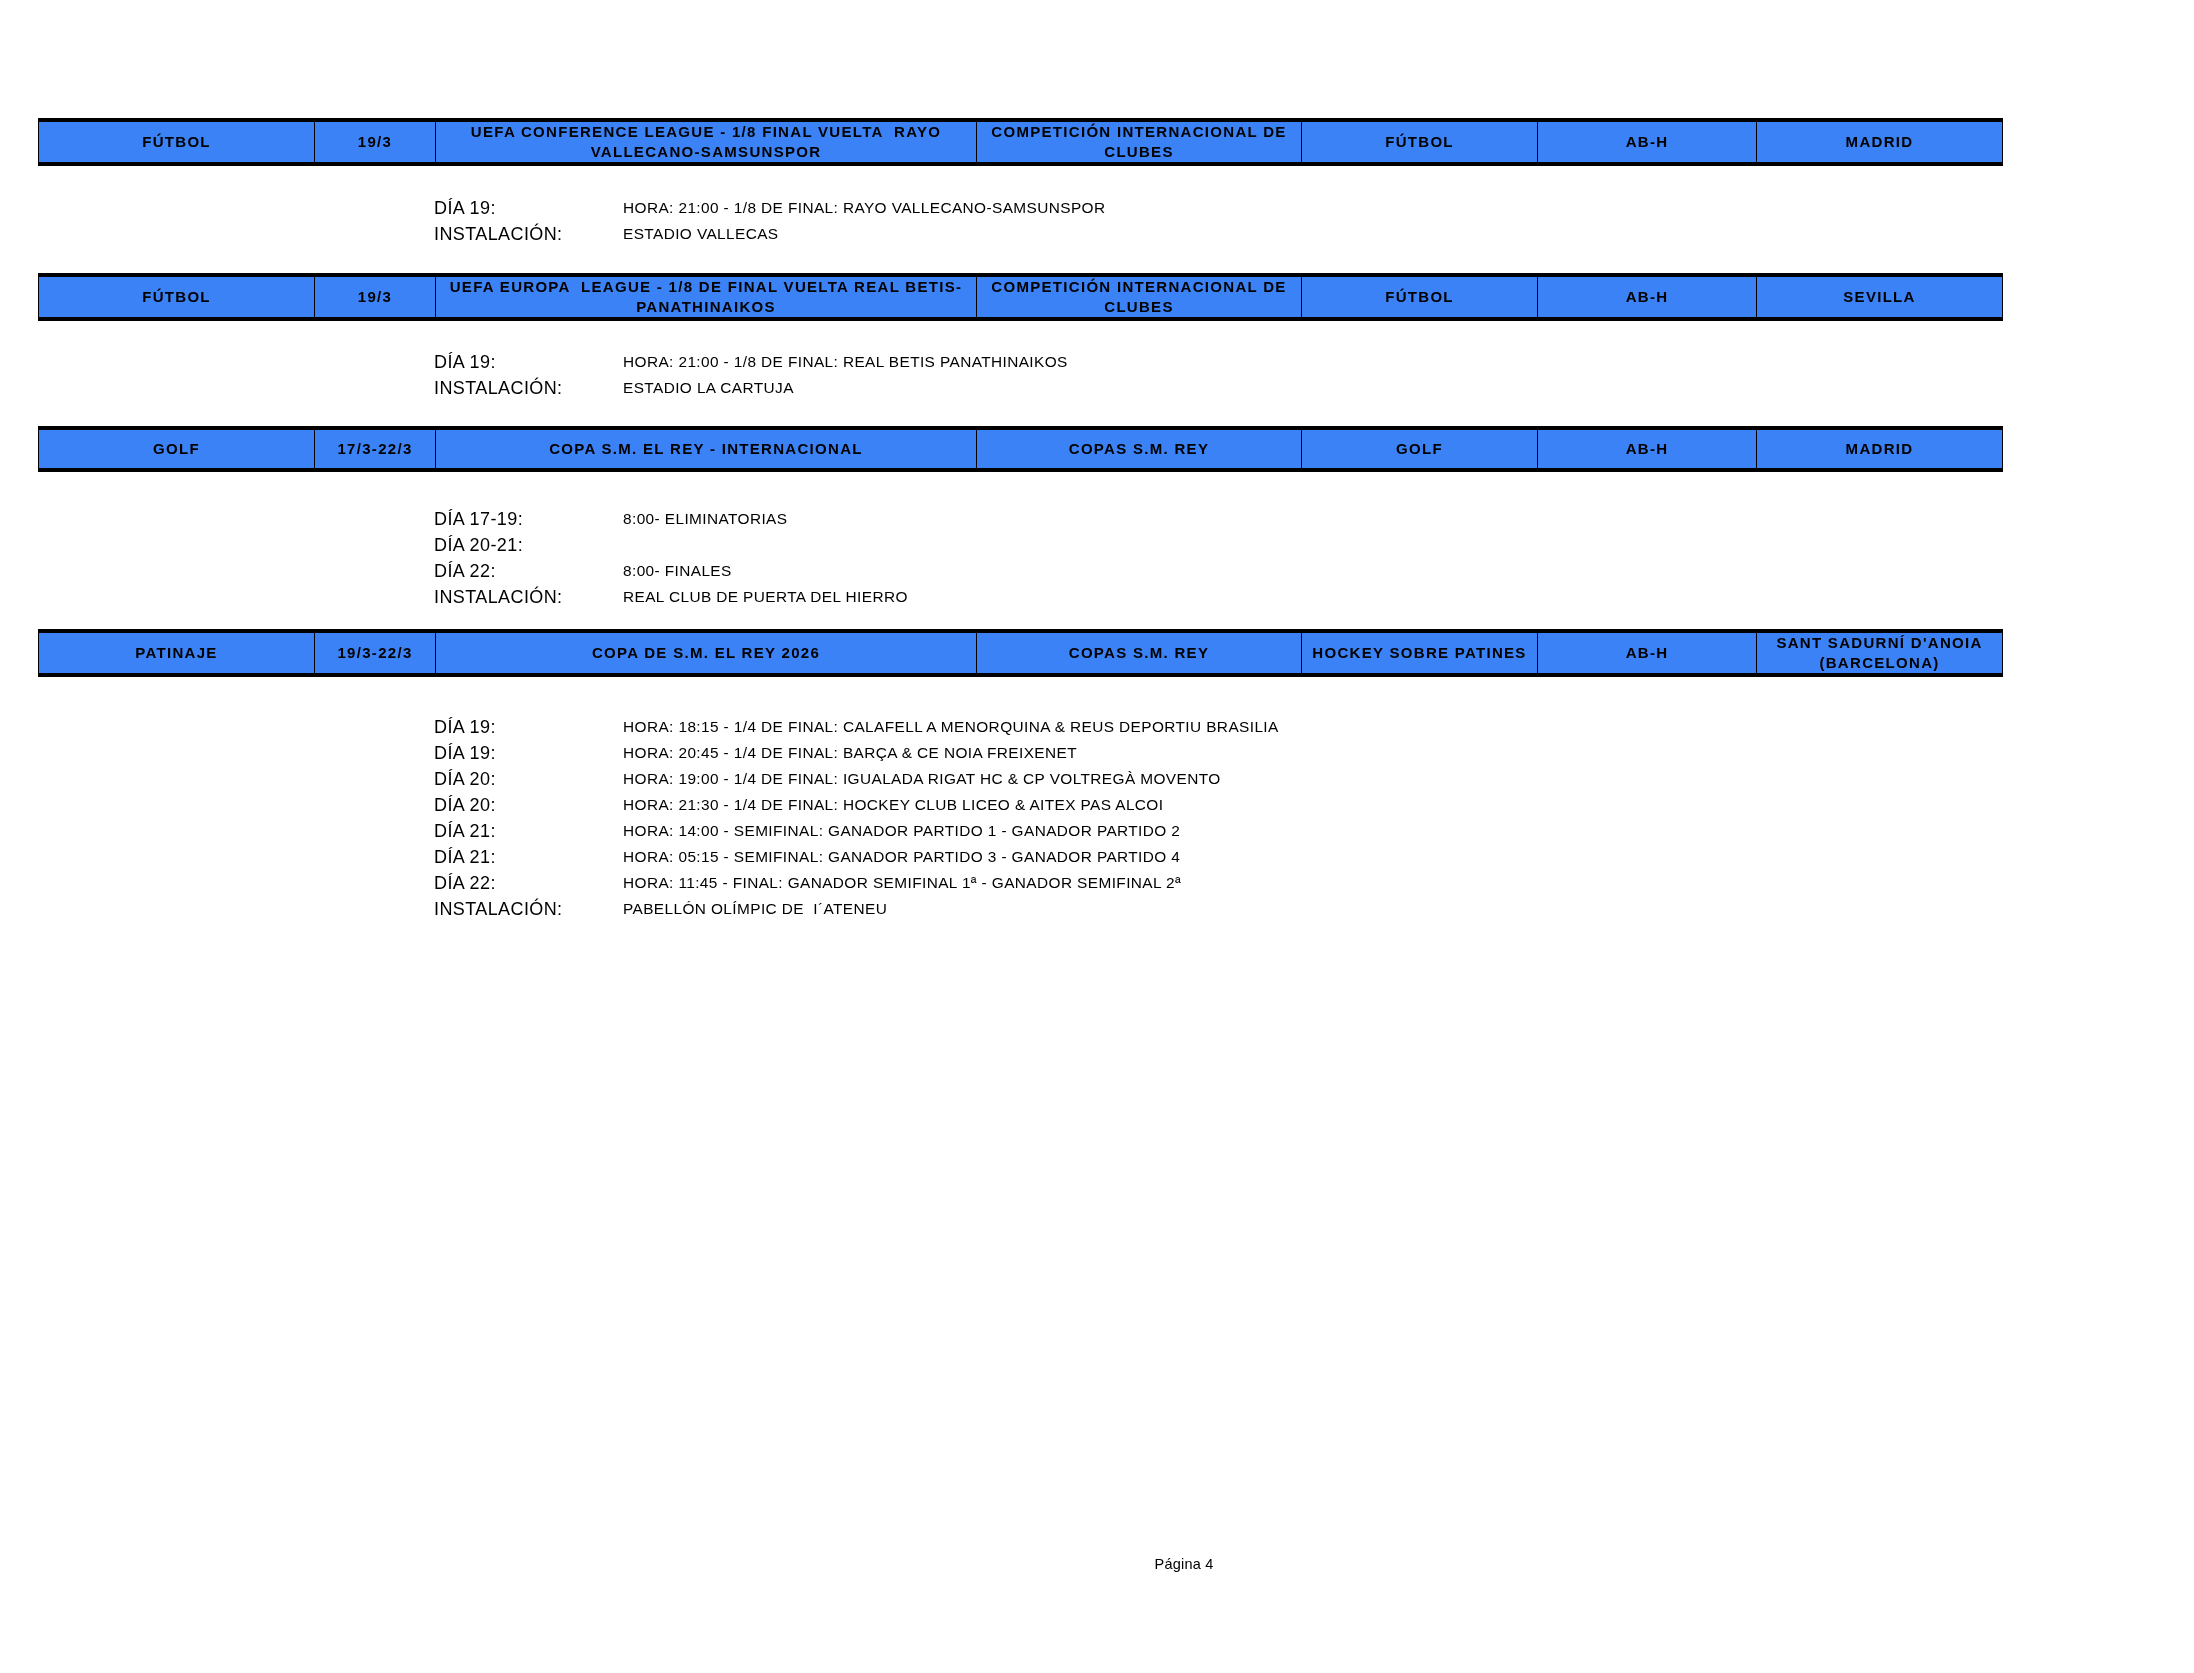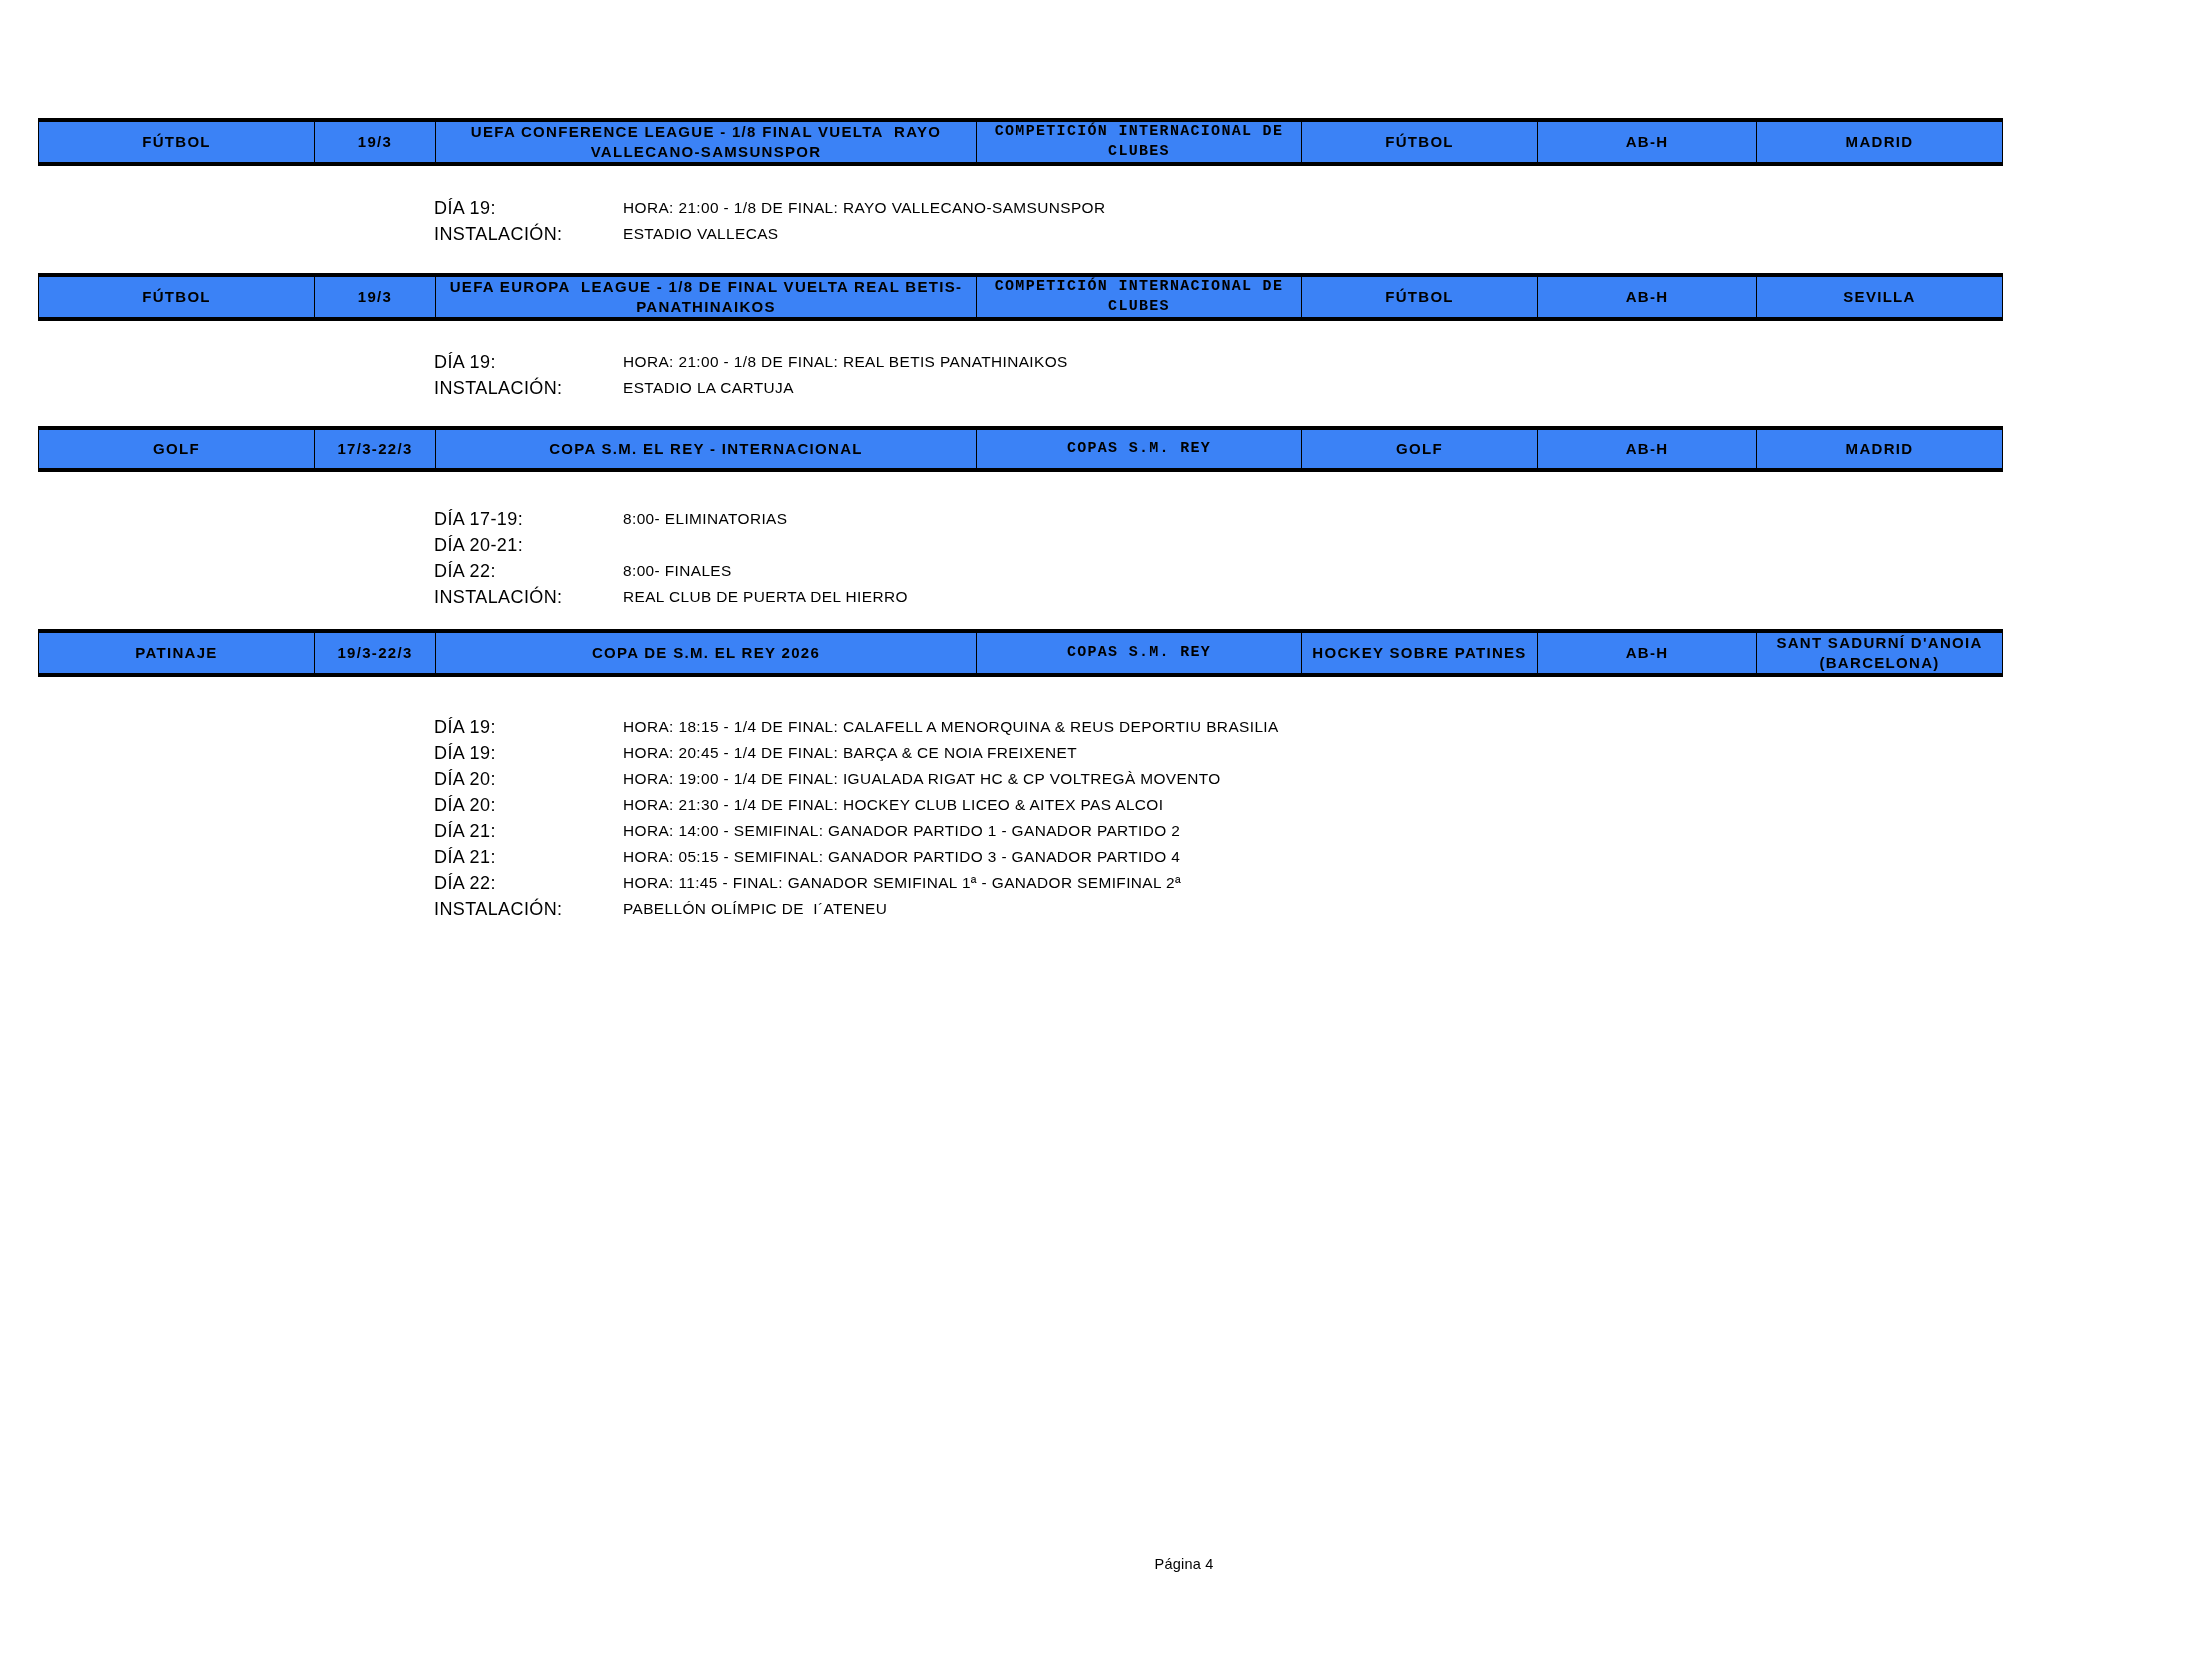--- a/index.html
+++ b/index.html
@@ -17,21 +17,21 @@
   }
   table.event-table td{
     border-left:1.8px solid #000;border-right:1.8px solid #000;
     border-top:4px solid #000;border-bottom:4px solid #000;
     height:38px;vertical-align:middle;
     font-weight:bold;font-size:15px;letter-spacing:1.3px;line-height:20px;
     text-align:center;overflow:hidden;
     padding:0 2.6px;
   }
   td.c-title{text-align:left;padding:0 5.3px;white-space:pre-wrap;margin-top:44px;}
-  td.c-comp{padding:0 20px;font-family:Liberation Mono, monospace;}
+  td.c-comp{padding:0 20px;}
   td.c-disc{padding:0 18.4px;}
   td.c-loc{padding:0 19.3px;}
 
   .details{margin-left:396px;}
   .d1{margin-top:29px;}
   .t2{margin-top:25.5px;}
   .d2{margin-top:28px;}
   .t3{margin-top:25.5px;}
   .d3{margin-top:34px;}
   .t4{margin-top:19.3px;}

